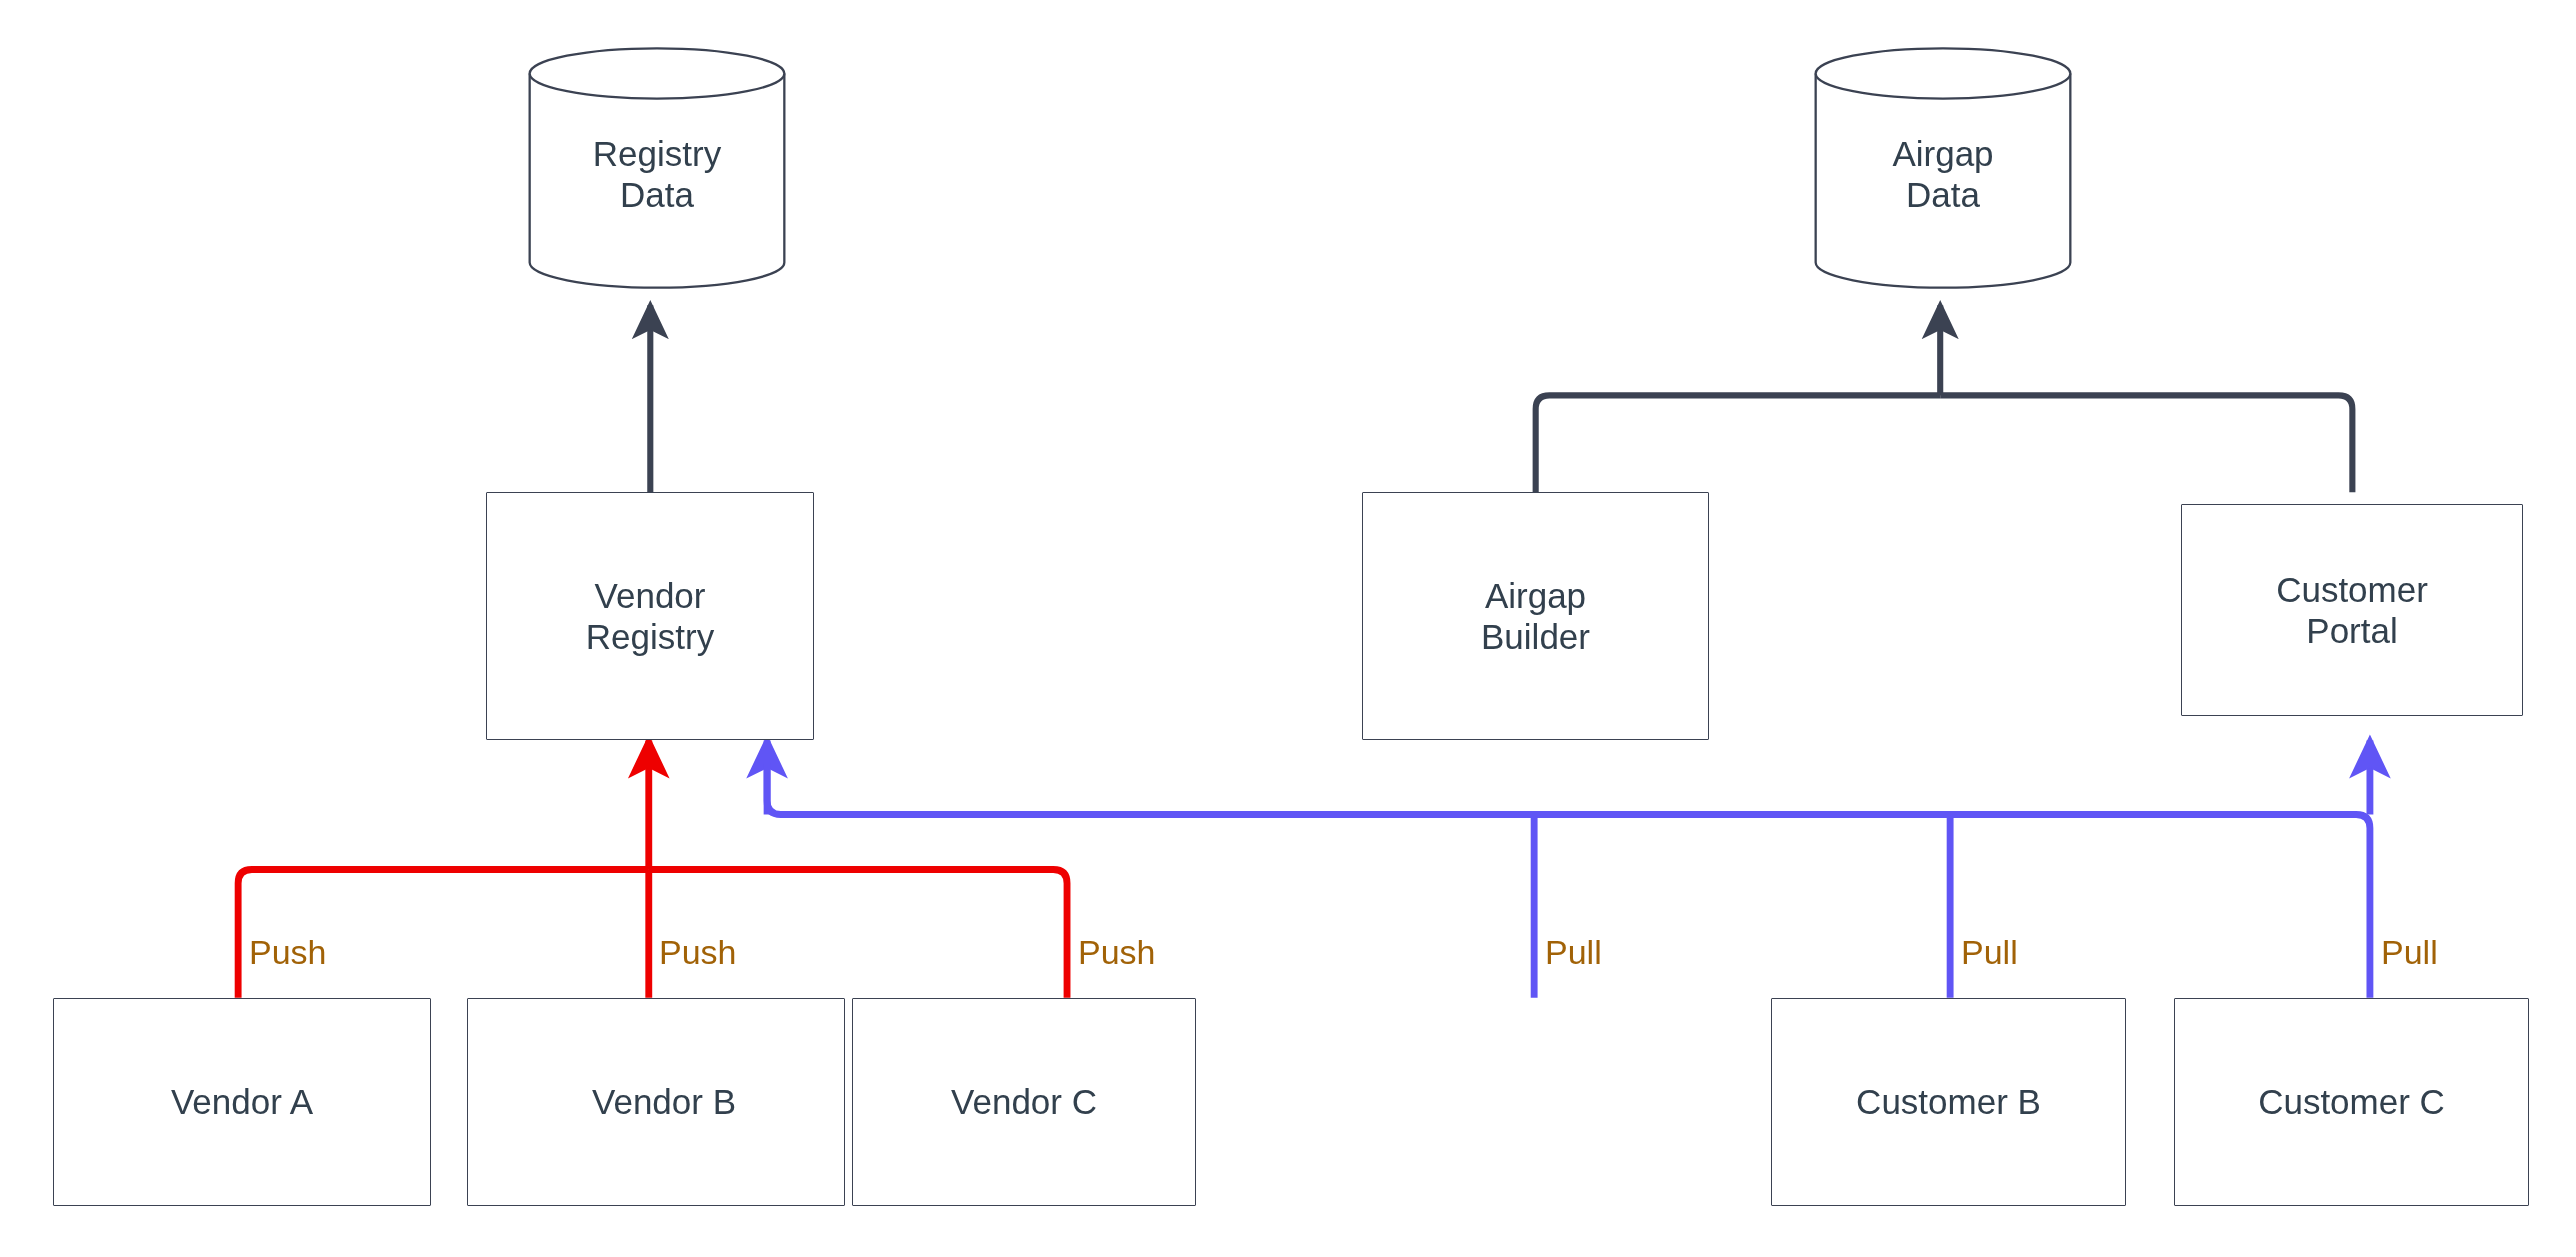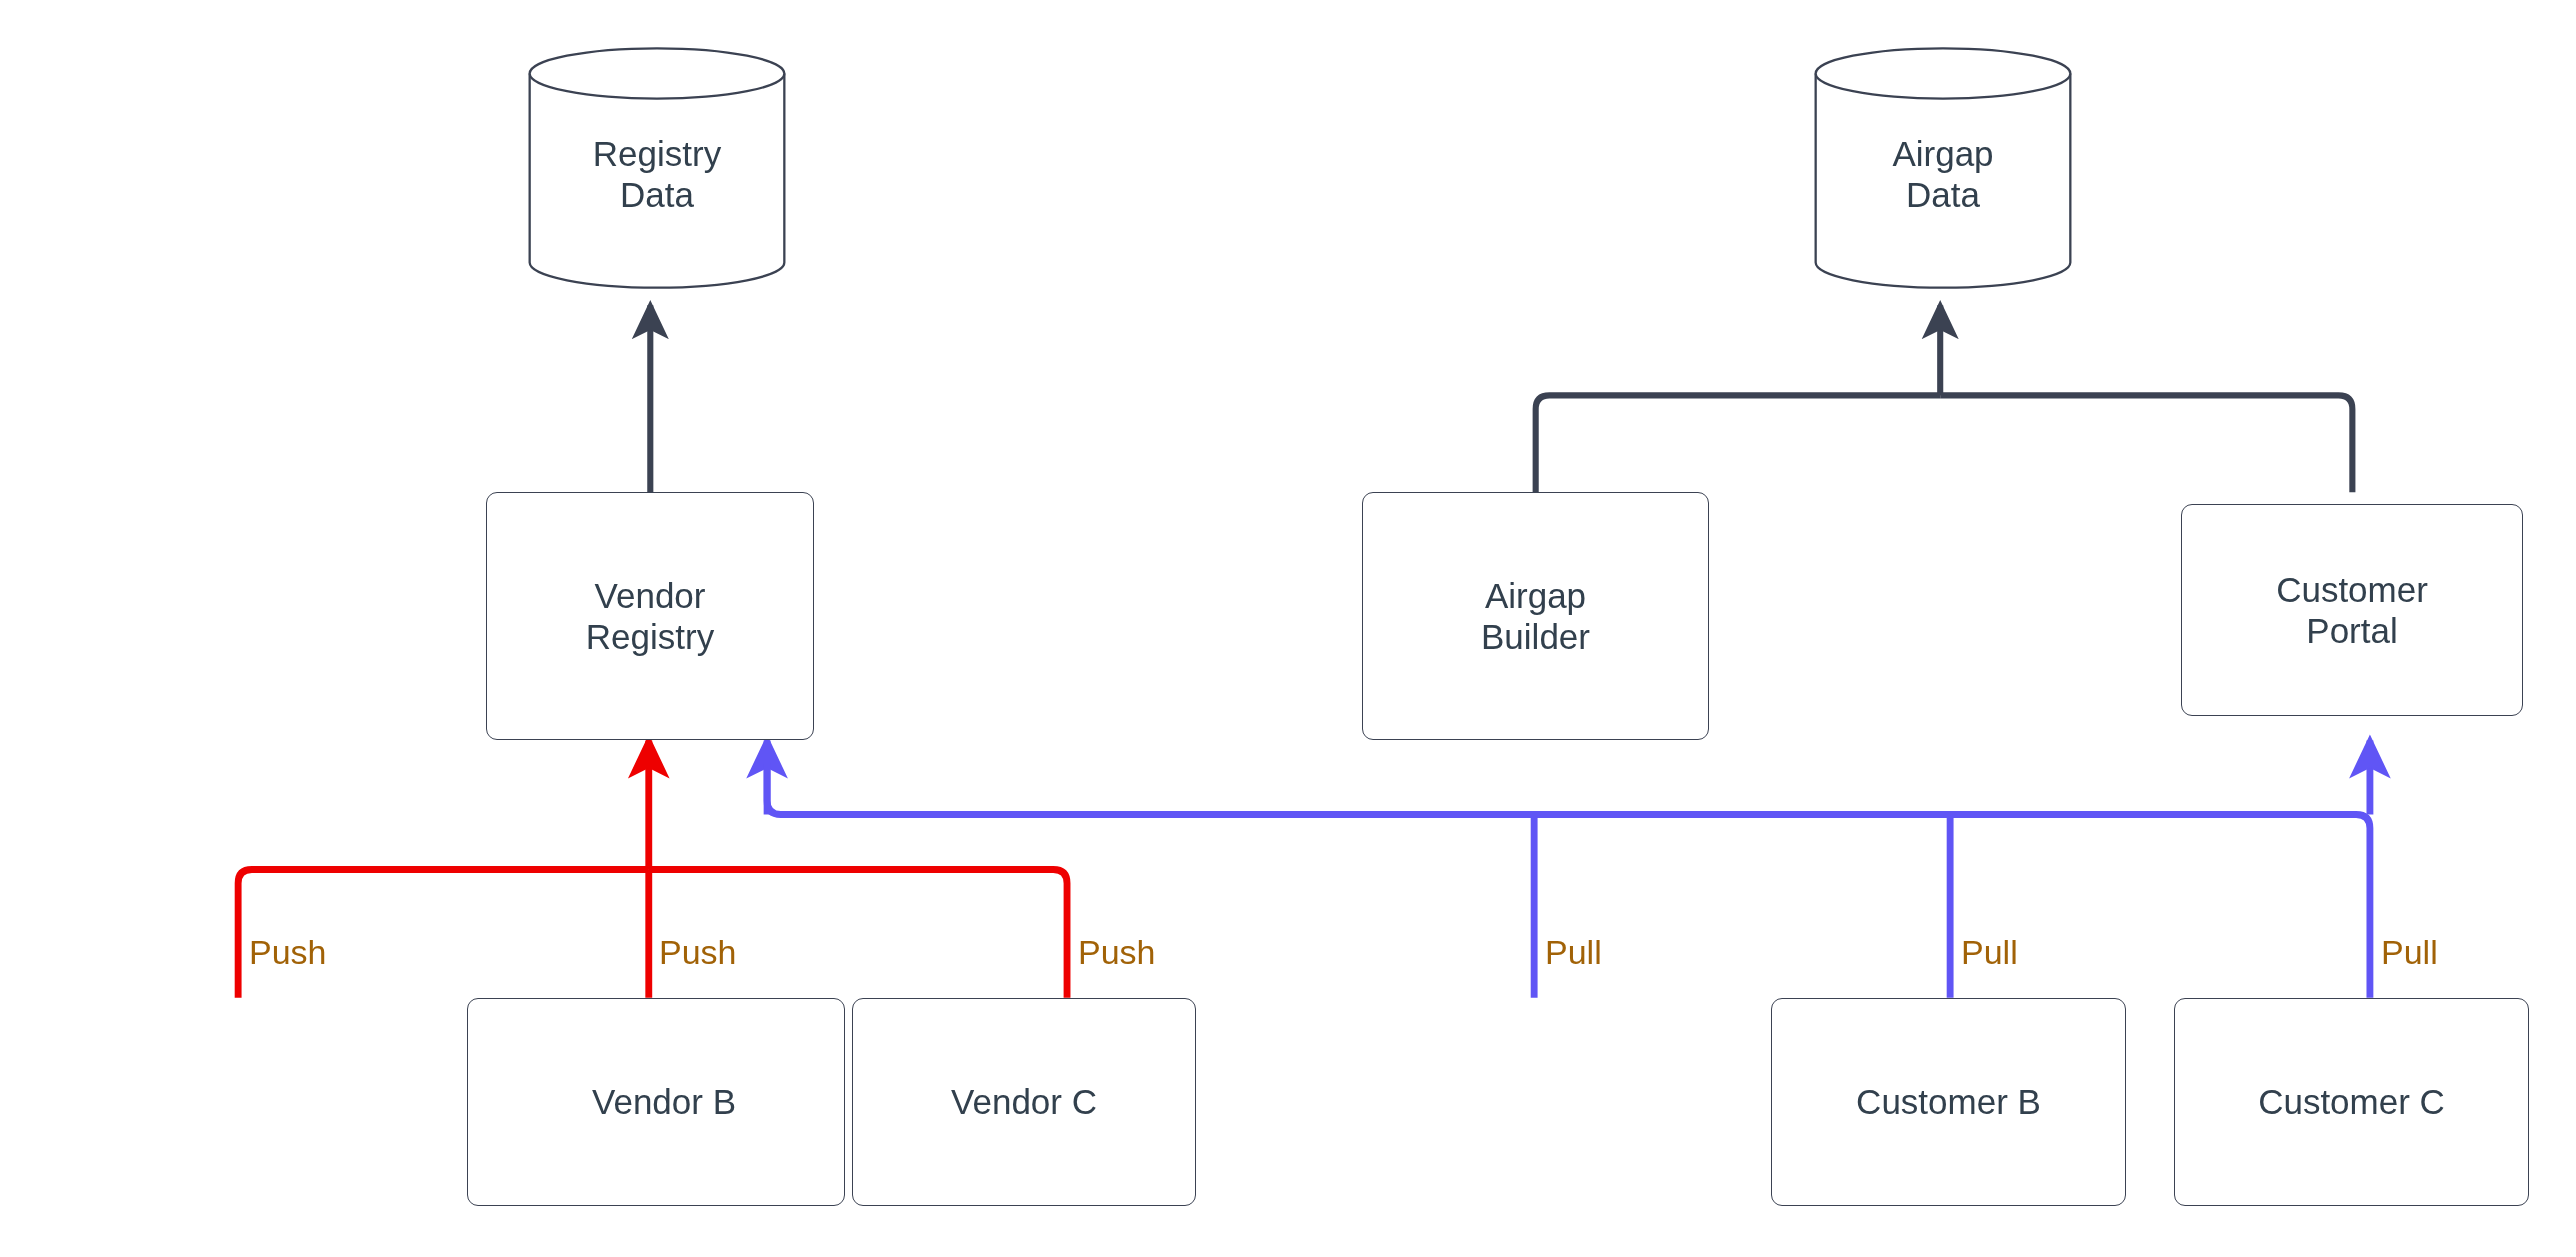--- a/index.html
+++ b/index.html
@@ -20,21 +20,21 @@
     left: 0;
     top: 0;
     width: 2576px;
     height: 1258px;
   }
   .node {
     position: absolute;
     box-sizing: border-box;
     background: #ffffff;
     border: 1.5px solid #3b4252;
-    border-radius: 11px;
+    border-radius: 1px;
     display: flex;
     align-items: center;
     justify-content: center;
     text-align: center;
     color: #32404d;
     font-size: 35px;
     line-height: 1.18;
     white-space: pre-line;
     z-index: 3;
   }
@@ -123,20 +123,21 @@
 Data</div>
   </div>
 
   <div class="node" style="left:486px; top:492px; width:328px; height:248px;">Vendor
 Registry</div>
   <div class="node" style="left:1362px; top:492px; width:347px; height:248px;">Airgap
 Builder</div>
   <div class="node" style="left:2181px; top:504px; width:342px; height:212px;">Customer
 Portal</div>
 
+  <div class="node" style="left:53px; top:998px; width:378px; height:208px;">Vendor A</div>
   <div class="node" style="left:467px; top:998px; width:378px; height:208px;padding-left:16px;">Vendor B</div>
   <div class="node" style="left:852px; top:998px; width:344px; height:208px;">Vendor C</div>
   <div class="node" style="left:1771px; top:998px; width:355px; height:208px;">Customer B</div>
   <div class="node" style="left:2174px; top:998px; width:355px; height:208px;">Customer C</div>
 
   <div class="edge-label" style="left:249px; top:935px;">Push</div>
   <div class="edge-label" style="left:659px; top:935px;">Push</div>
   <div class="edge-label" style="left:1078px; top:935px;">Push</div>
   <div class="edge-label" style="left:1545px; top:935px;">Pull</div>
   <div class="edge-label" style="left:1961px; top:935px;">Pull</div>

